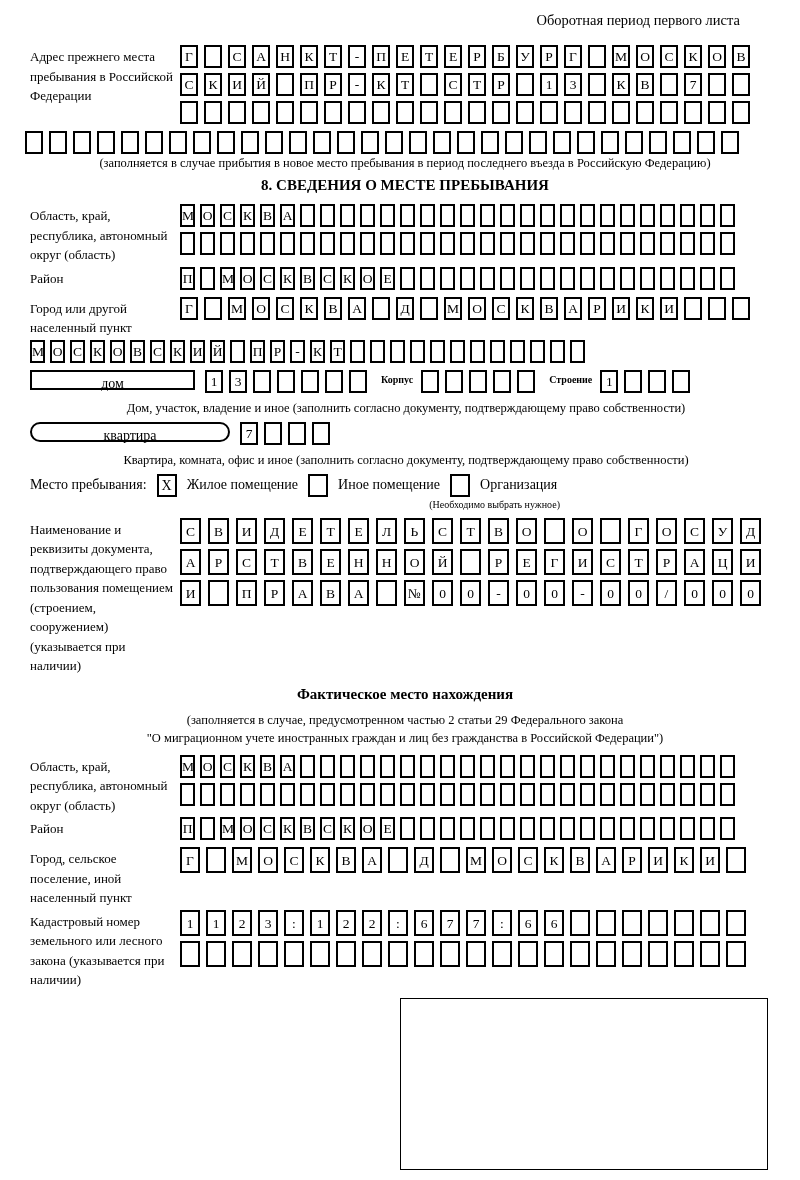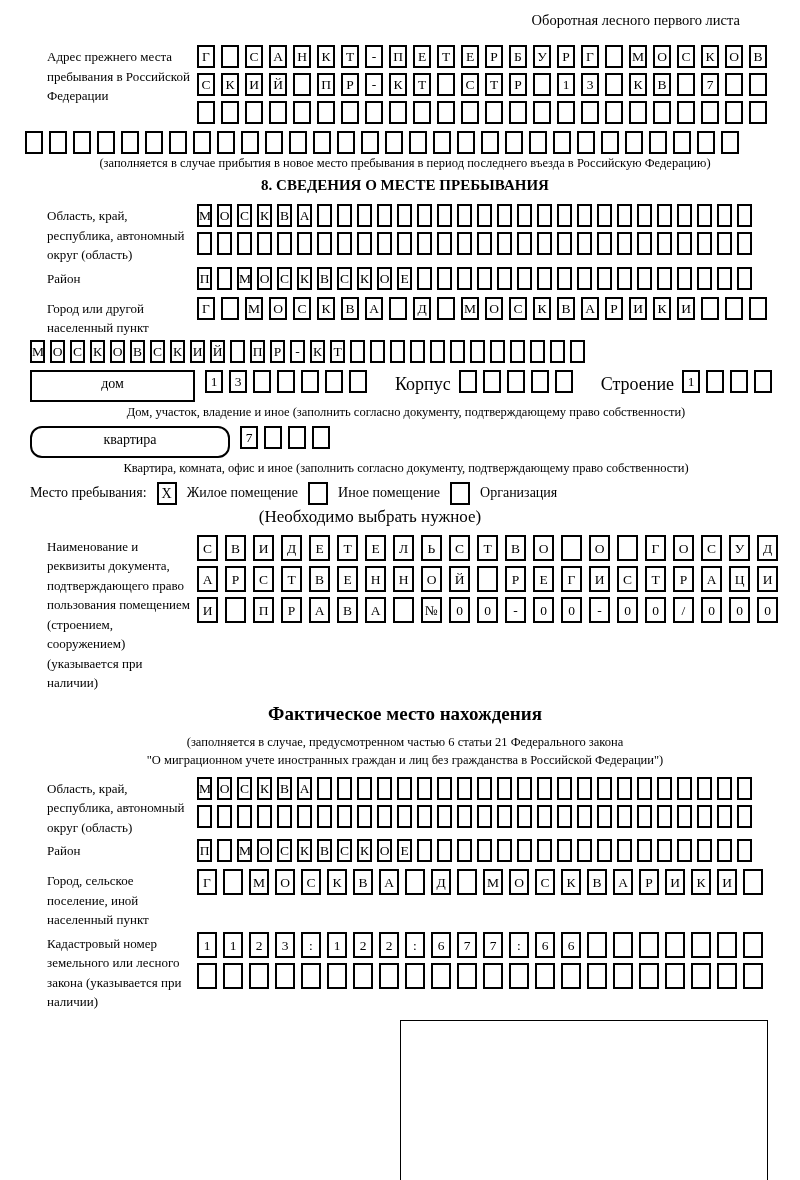--- a/index.html
+++ b/index.html
@@ -6,61 +6,61 @@
   html,body { background:#fff; }
   body {
     width:800px; height:1180px; overflow:hidden;
     font-family:"Liberation Serif","DejaVu Serif",serif;
     color:#000;
     padding:12px 20px 0 30px;
   }
   .top-note { text-align:right; font-size:14.5px; padding-right:40px; margin-bottom:16px; }
 
   .field { display:flex; margin-bottom:2px; }
-  .field .label { flex:0 0 150px; width:150px; font-size:13px; line-height:1.5; padding-top:2px; padding-right:6px;margin-left:17px; }
+  .field .label { flex:0 0 150px; width:150px; font-size:13px; line-height:1.5; padding-top:2px; padding-right:6px; }
   .field .rows { flex:1; }
 
   .boxrow { white-space:nowrap; margin-bottom:5px; }
   .cell {
     display:inline-block; border:2px solid #000; text-align:center;
     vertical-align:top; font-size:13.5px;
     height:23px; line-height:20px;
   }
   .cell-a { width:18px; margin-right:6px; }
   .cell-b { width:15px; margin-right:5px; }
   .cell-c { width:21px; margin-right:7px; height:26px; line-height:23px; }
   .cell-d { width:20px; margin-right:6px; height:26px; line-height:23px; }
 
   .fullrow { margin-left:-5px; margin-bottom:2px; }
   .caption { font-size:12.5px; text-align:center; margin-bottom:6px; }
   .caption-left { font-size:12.5px; text-align:center; margin:1px 0 6px 2px; }
   h2.sec-title { font-size:15px; font-weight:bold; text-align:center; margin:4px 0 10px 0; }
-  h3.sec-title { font-size:19px; font-weight:bold; text-align:center; margin:10px 0 8px 0; }
+  h3.sec-title { font-size:15px; font-weight:bold; text-align:center; margin:10px 0 8px 0; }
 
   .inline-row { white-space:nowrap; margin-bottom:3px; }
-  .wide-box { display:inline-block; border:2px solid #000; height:32px; line-height:23px; text-align:center; font-size:14px; vertical-align:top; }
+  .wide-box { display:inline-block; border:2px solid #000; height:20px; line-height:23px; text-align:center; font-size:14px; vertical-align:top; }
   .dom-box { width:165px; margin-right:10px; }
   .kv-box  { width:200px; margin-right:10px;border-radius:12px; }
-  .inline-label { font-size:18px; margin:0 8px 0 22px; display:inline-block; vertical-align:top; padding-top:4px; }
+  .inline-label { font-size:10px; margin:0 8px 0 8px; display:inline-block; vertical-align:top; padding-top:4px;font-weight:bold; }
 
   .stay-row { white-space:nowrap; margin:4px 0 2px 0; font-size:14px; }
   .checkbox { display:inline-block; width:20px; height:23px; border:2px solid #000; line-height:20px; text-align:center; font-size:14px; vertical-align:middle; margin:0 10px; }
-  .stay-note { font-size:17px; margin:2px 0 8px 150px; width:380px; text-align:center; }
+  .stay-note { font-size:10px; margin:2px 0 8px 150px; width:380px; text-align:right; }
 
   .fact-note { font-size:12.5px; text-align:center; line-height:1.45; }
   .fact-note-wrap { margin-bottom:8px; }
 
   .stamp-wrap { margin-top:8px; }
   .stamp-box { width:368px; height:172px; border:1.5px solid #000; margin-left:auto; margin-right:12px; }
   .stamp-caption { width:424px; margin-left:auto; margin-right:0; text-align:center; font-size:13.5px; line-height:1.45; margin-top:6px; }
 </style>
 </head>
 <body>
 
-<div class="top-note">Оборотная лесного первого листа</div>
+<div class="top-note">Оборотная период первого листа</div>
 
 <div class="field">
   <div class="label">Адрес прежнего места пребывания в Российской Федерации</div>
   <div class="rows">
     <div class="boxrow"><span class="cell cell-a">Г</span><span class="cell cell-a">&nbsp;</span><span class="cell cell-a">С</span><span class="cell cell-a">А</span><span class="cell cell-a">Н</span><span class="cell cell-a">К</span><span class="cell cell-a">Т</span><span class="cell cell-a">-</span><span class="cell cell-a">П</span><span class="cell cell-a">Е</span><span class="cell cell-a">Т</span><span class="cell cell-a">Е</span><span class="cell cell-a">Р</span><span class="cell cell-a">Б</span><span class="cell cell-a">У</span><span class="cell cell-a">Р</span><span class="cell cell-a">Г</span><span class="cell cell-a">&nbsp;</span><span class="cell cell-a">М</span><span class="cell cell-a">О</span><span class="cell cell-a">С</span><span class="cell cell-a">К</span><span class="cell cell-a">О</span><span class="cell cell-a">В</span></div>
     <div class="boxrow"><span class="cell cell-a">С</span><span class="cell cell-a">К</span><span class="cell cell-a">И</span><span class="cell cell-a">Й</span><span class="cell cell-a">&nbsp;</span><span class="cell cell-a">П</span><span class="cell cell-a">Р</span><span class="cell cell-a">-</span><span class="cell cell-a">К</span><span class="cell cell-a">Т</span><span class="cell cell-a">&nbsp;</span><span class="cell cell-a">С</span><span class="cell cell-a">Т</span><span class="cell cell-a">Р</span><span class="cell cell-a">&nbsp;</span><span class="cell cell-a">1</span><span class="cell cell-a">3</span><span class="cell cell-a">&nbsp;</span><span class="cell cell-a">К</span><span class="cell cell-a">В</span><span class="cell cell-a">&nbsp;</span><span class="cell cell-a">7</span><span class="cell cell-a">&nbsp;</span><span class="cell cell-a">&nbsp;</span></div>
     <div class="boxrow"><span class="cell cell-a">&nbsp;</span><span class="cell cell-a">&nbsp;</span><span class="cell cell-a">&nbsp;</span><span class="cell cell-a">&nbsp;</span><span class="cell cell-a">&nbsp;</span><span class="cell cell-a">&nbsp;</span><span class="cell cell-a">&nbsp;</span><span class="cell cell-a">&nbsp;</span><span class="cell cell-a">&nbsp;</span><span class="cell cell-a">&nbsp;</span><span class="cell cell-a">&nbsp;</span><span class="cell cell-a">&nbsp;</span><span class="cell cell-a">&nbsp;</span><span class="cell cell-a">&nbsp;</span><span class="cell cell-a">&nbsp;</span><span class="cell cell-a">&nbsp;</span><span class="cell cell-a">&nbsp;</span><span class="cell cell-a">&nbsp;</span><span class="cell cell-a">&nbsp;</span><span class="cell cell-a">&nbsp;</span><span class="cell cell-a">&nbsp;</span><span class="cell cell-a">&nbsp;</span><span class="cell cell-a">&nbsp;</span><span class="cell cell-a">&nbsp;</span></div>
   </div>
 </div>
 <div class="boxrow fullrow"><span class="cell cell-a">&nbsp;</span><span class="cell cell-a">&nbsp;</span><span class="cell cell-a">&nbsp;</span><span class="cell cell-a">&nbsp;</span><span class="cell cell-a">&nbsp;</span><span class="cell cell-a">&nbsp;</span><span class="cell cell-a">&nbsp;</span><span class="cell cell-a">&nbsp;</span><span class="cell cell-a">&nbsp;</span><span class="cell cell-a">&nbsp;</span><span class="cell cell-a">&nbsp;</span><span class="cell cell-a">&nbsp;</span><span class="cell cell-a">&nbsp;</span><span class="cell cell-a">&nbsp;</span><span class="cell cell-a">&nbsp;</span><span class="cell cell-a">&nbsp;</span><span class="cell cell-a">&nbsp;</span><span class="cell cell-a">&nbsp;</span><span class="cell cell-a">&nbsp;</span><span class="cell cell-a">&nbsp;</span><span class="cell cell-a">&nbsp;</span><span class="cell cell-a">&nbsp;</span><span class="cell cell-a">&nbsp;</span><span class="cell cell-a">&nbsp;</span><span class="cell cell-a">&nbsp;</span><span class="cell cell-a">&nbsp;</span><span class="cell cell-a">&nbsp;</span><span class="cell cell-a">&nbsp;</span><span class="cell cell-a">&nbsp;</span><span class="cell cell-a">&nbsp;</span></div>
@@ -115,21 +115,21 @@
   <div class="label">Наименование и реквизиты документа, подтверждающего право пользования помещением (строением, сооружением) (указывается при наличии)</div>
   <div class="rows">
     <div class="boxrow"><span class="cell cell-c">С</span><span class="cell cell-c">В</span><span class="cell cell-c">И</span><span class="cell cell-c">Д</span><span class="cell cell-c">Е</span><span class="cell cell-c">Т</span><span class="cell cell-c">Е</span><span class="cell cell-c">Л</span><span class="cell cell-c">Ь</span><span class="cell cell-c">С</span><span class="cell cell-c">Т</span><span class="cell cell-c">В</span><span class="cell cell-c">О</span><span class="cell cell-c">&nbsp;</span><span class="cell cell-c">О</span><span class="cell cell-c">&nbsp;</span><span class="cell cell-c">Г</span><span class="cell cell-c">О</span><span class="cell cell-c">С</span><span class="cell cell-c">У</span><span class="cell cell-c">Д</span></div>
     <div class="boxrow"><span class="cell cell-c">А</span><span class="cell cell-c">Р</span><span class="cell cell-c">С</span><span class="cell cell-c">Т</span><span class="cell cell-c">В</span><span class="cell cell-c">Е</span><span class="cell cell-c">Н</span><span class="cell cell-c">Н</span><span class="cell cell-c">О</span><span class="cell cell-c">Й</span><span class="cell cell-c">&nbsp;</span><span class="cell cell-c">Р</span><span class="cell cell-c">Е</span><span class="cell cell-c">Г</span><span class="cell cell-c">И</span><span class="cell cell-c">С</span><span class="cell cell-c">Т</span><span class="cell cell-c">Р</span><span class="cell cell-c">А</span><span class="cell cell-c">Ц</span><span class="cell cell-c">И</span></div>
     <div class="boxrow"><span class="cell cell-c">И</span><span class="cell cell-c">&nbsp;</span><span class="cell cell-c">П</span><span class="cell cell-c">Р</span><span class="cell cell-c">А</span><span class="cell cell-c">В</span><span class="cell cell-c">А</span><span class="cell cell-c">&nbsp;</span><span class="cell cell-c">№</span><span class="cell cell-c">0</span><span class="cell cell-c">0</span><span class="cell cell-c">-</span><span class="cell cell-c">0</span><span class="cell cell-c">0</span><span class="cell cell-c">-</span><span class="cell cell-c">0</span><span class="cell cell-c">0</span><span class="cell cell-c">/</span><span class="cell cell-c">0</span><span class="cell cell-c">0</span><span class="cell cell-c">0</span></div>
   </div>
 </div>
 
 <h3 class="sec-title">Фактическое место нахождения</h3>
 <div class="fact-note-wrap">
-  <div class="fact-note">(заполняется в случае, предусмотренном частью 6 статьи 21 Федерального закона</div>
+  <div class="fact-note">(заполняется в случае, предусмотренном частью 2 статьи 29 Федерального закона</div>
   <div class="fact-note">"О миграционном учете иностранных граждан и лиц без гражданства в Российской Федерации")</div>
 </div>
 
 <div class="field">
   <div class="label">Область, край, республика, автономный округ (область)</div>
   <div class="rows">
     <div class="boxrow"><span class="cell cell-b">М</span><span class="cell cell-b">О</span><span class="cell cell-b">С</span><span class="cell cell-b">К</span><span class="cell cell-b">В</span><span class="cell cell-b">А</span><span class="cell cell-b">&nbsp;</span><span class="cell cell-b">&nbsp;</span><span class="cell cell-b">&nbsp;</span><span class="cell cell-b">&nbsp;</span><span class="cell cell-b">&nbsp;</span><span class="cell cell-b">&nbsp;</span><span class="cell cell-b">&nbsp;</span><span class="cell cell-b">&nbsp;</span><span class="cell cell-b">&nbsp;</span><span class="cell cell-b">&nbsp;</span><span class="cell cell-b">&nbsp;</span><span class="cell cell-b">&nbsp;</span><span class="cell cell-b">&nbsp;</span><span class="cell cell-b">&nbsp;</span><span class="cell cell-b">&nbsp;</span><span class="cell cell-b">&nbsp;</span><span class="cell cell-b">&nbsp;</span><span class="cell cell-b">&nbsp;</span><span class="cell cell-b">&nbsp;</span><span class="cell cell-b">&nbsp;</span><span class="cell cell-b">&nbsp;</span><span class="cell cell-b">&nbsp;</span></div>
     <div class="boxrow"><span class="cell cell-b">&nbsp;</span><span class="cell cell-b">&nbsp;</span><span class="cell cell-b">&nbsp;</span><span class="cell cell-b">&nbsp;</span><span class="cell cell-b">&nbsp;</span><span class="cell cell-b">&nbsp;</span><span class="cell cell-b">&nbsp;</span><span class="cell cell-b">&nbsp;</span><span class="cell cell-b">&nbsp;</span><span class="cell cell-b">&nbsp;</span><span class="cell cell-b">&nbsp;</span><span class="cell cell-b">&nbsp;</span><span class="cell cell-b">&nbsp;</span><span class="cell cell-b">&nbsp;</span><span class="cell cell-b">&nbsp;</span><span class="cell cell-b">&nbsp;</span><span class="cell cell-b">&nbsp;</span><span class="cell cell-b">&nbsp;</span><span class="cell cell-b">&nbsp;</span><span class="cell cell-b">&nbsp;</span><span class="cell cell-b">&nbsp;</span><span class="cell cell-b">&nbsp;</span><span class="cell cell-b">&nbsp;</span><span class="cell cell-b">&nbsp;</span><span class="cell cell-b">&nbsp;</span><span class="cell cell-b">&nbsp;</span><span class="cell cell-b">&nbsp;</span><span class="cell cell-b">&nbsp;</span></div>
   </div>
 </div>

